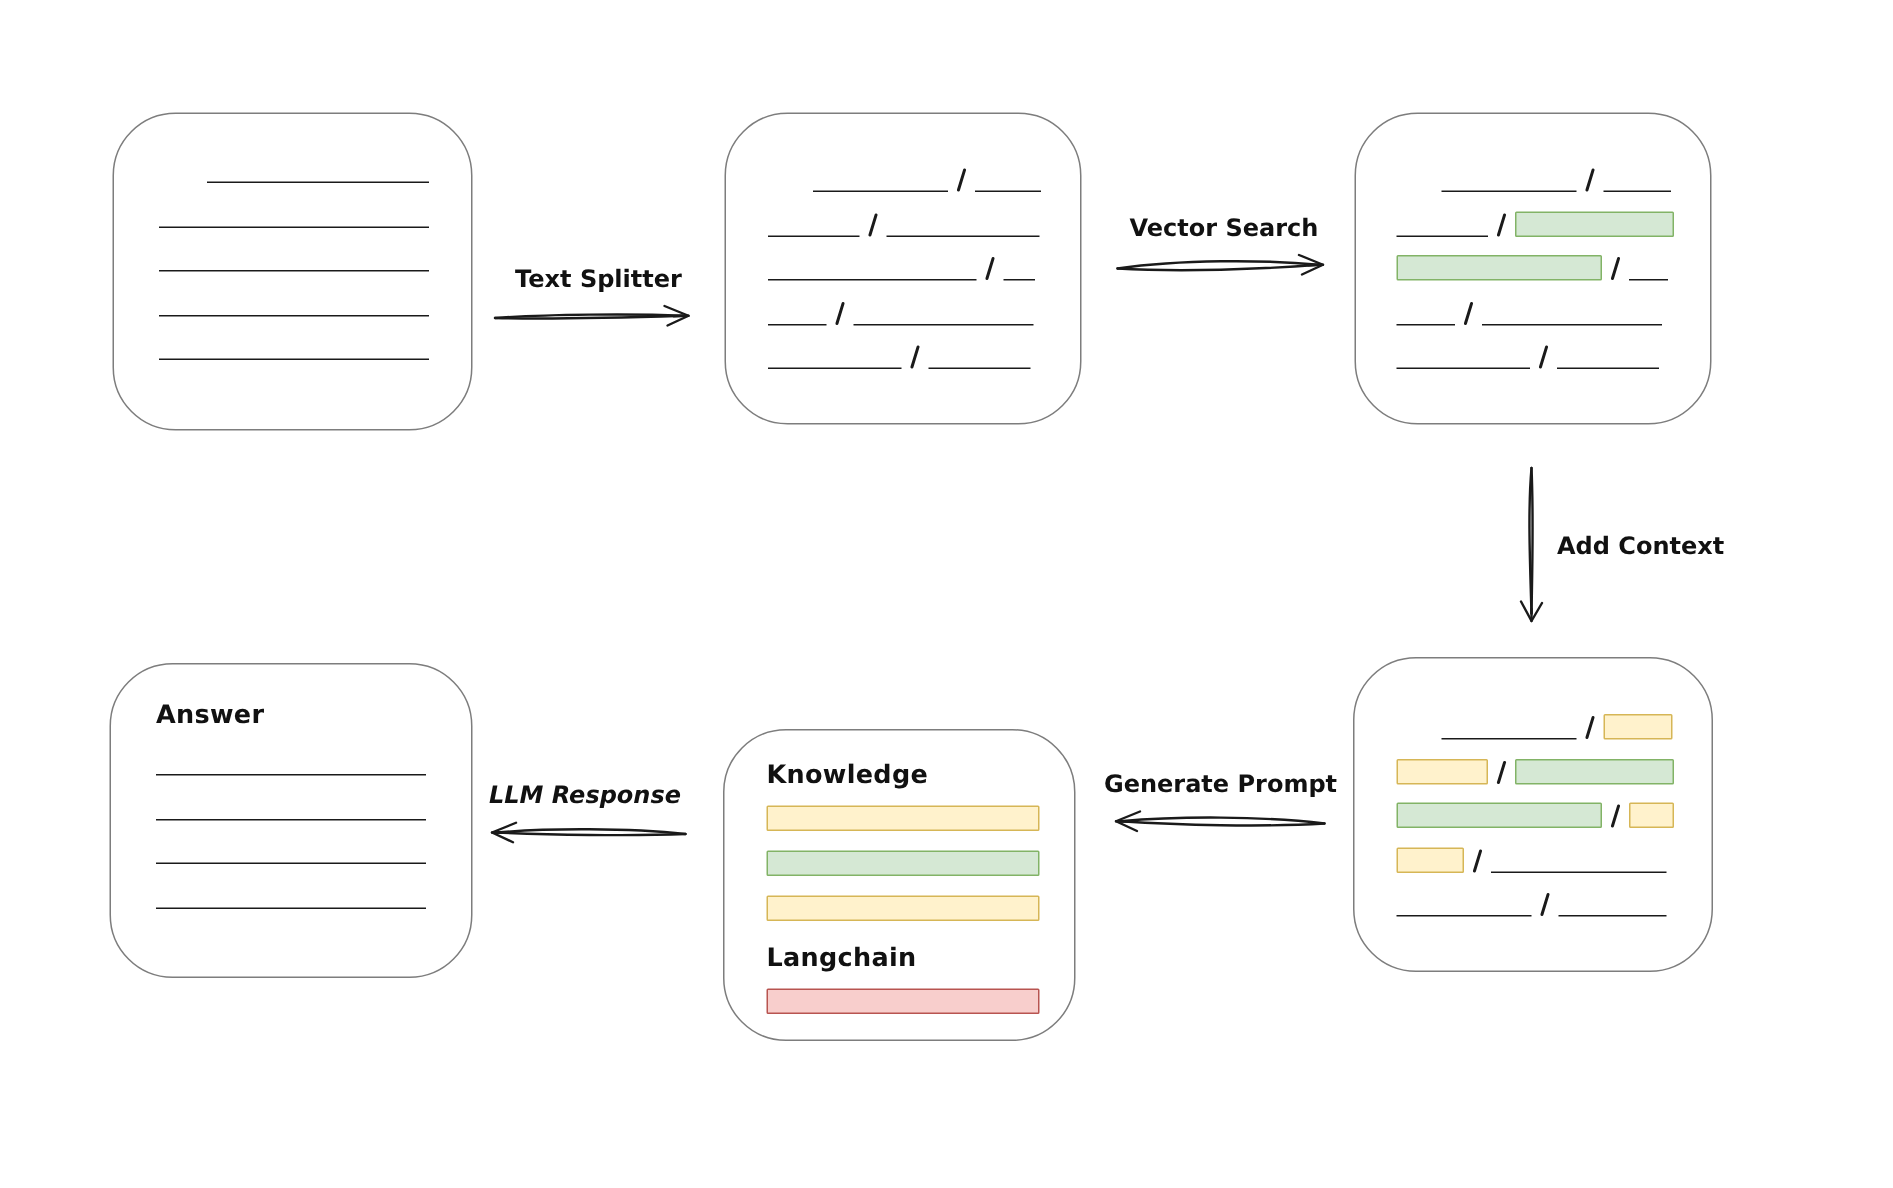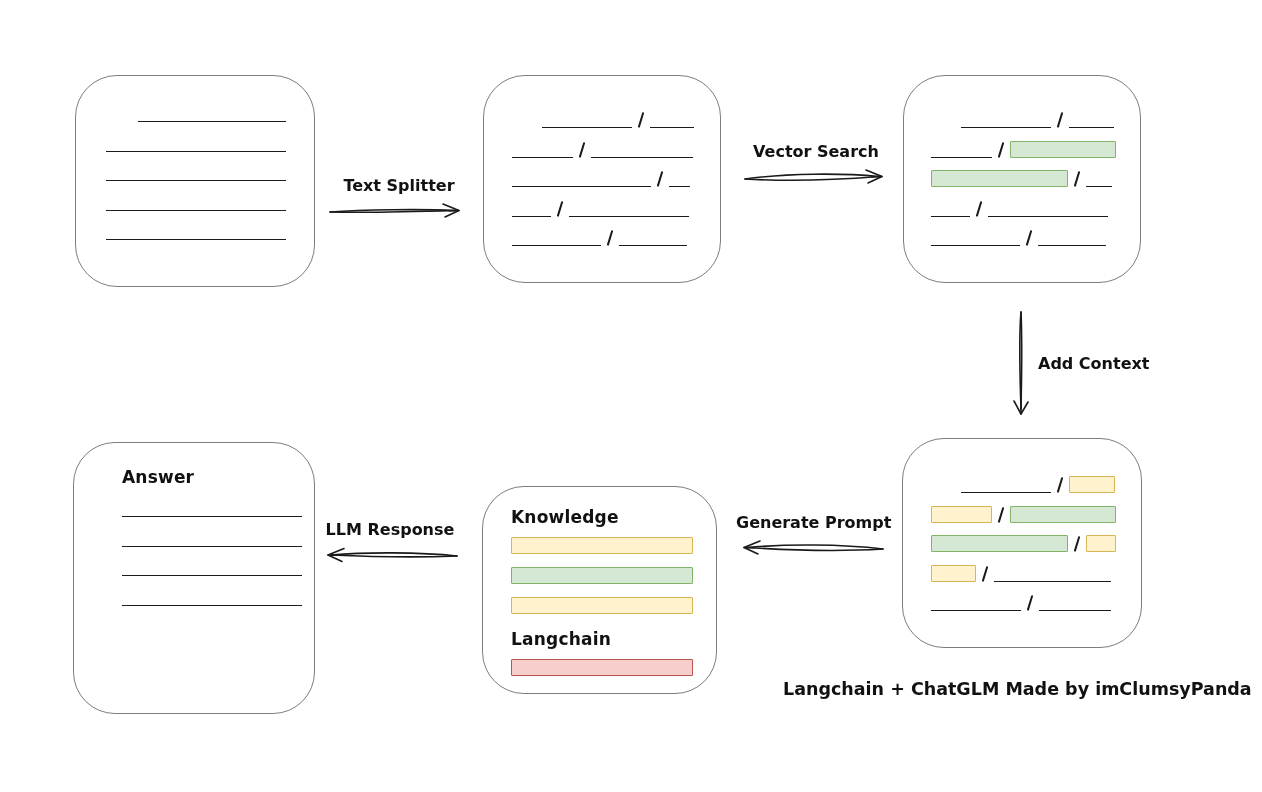--- a/index.html
+++ b/index.html
@@ -8,21 +8,21 @@
     font-family:"DejaVu Sans",sans-serif;color:#1a1a1a;overflow:hidden;
   }
   
   .card{
     position:absolute;background:#ffffff;border:1.6px solid #7d7d7d;
     border-radius:42px;box-sizing:border-box;
   }
   #card-document{left:75px;top:75px;width:240px;height:212px;}
   #card-split{left:483px;top:75px;width:238px;height:208px;}
   #card-search{left:903px;top:75px;width:238px;height:208px;}
-  #card-answer{left:73px;top:442px;width:242px;height:272px;padding-left:18px;}
+  #card-answer{left:73px;top:442px;width:242px;height:210px;}
   #card-prompt{left:482px;top:442px;width:235px;height:208px;margin-top:44px;}
   #card-context{left:902px;top:438px;width:240px;height:210px;}
 
   .rows{display:flex;flex-direction:column;gap:11.5px;}
   #card-document .rows{padding-top:28px;}
   #card-split .rows,#card-search .rows{padding-top:34px;}
   #card-context .rows{padding-top:36px;}
   .row{display:flex;align-items:flex-end;height:18px;}
   .seg-line{display:inline-block;height:0;border-bottom:1.7px solid #1a1a1a;}
   .seg-slash{
@@ -44,21 +44,21 @@
   
   .arrow-group{position:absolute;}
   .arrow-label{font-size:16px;font-weight:bold;color:#111;text-align:center;white-space:nowrap;}
   .arrow-svg{display:block;}
   .stroke{fill:none;stroke:#1a1a1a;stroke-width:1.6;stroke-linecap:round;stroke-linejoin:round;}
 
   #arrow-text-splitter{left:328px;top:142px;width:142px;height:52px;margin-top:34px;}
   #arrow-vector-search{left:742px;top:142px;width:148px;height:52px;}
   #arrow-add-context{left:1004px;top:310px;width:160px;height:115px;}
   #arrow-generate-prompt{left:736px;top:513px;width:150px;height:50px;}
-  #arrow-llm-response{left:320px;top:520px;width:140px;height:50px;}
+  #arrow-llm-response{left:320px;top:520px;width:140px;height:50px;font-style:italic;}
   #arrow-add-context .arrow-label{position:absolute;left:34px;top:44px;text-align:right;}
   #arrow-add-context .arrow-svg{position:absolute;left:0;top:0;}
 
   .caption{
     position:absolute;left:783px;top:679px;width:420px;
     font-size:17.5px;font-weight:bold;color:#111;white-space:nowrap;
   }
 </style>
 </head>
 <body>
@@ -257,15 +257,14 @@
   <div class="arrow-group" id="arrow-llm-response">
     <div class="arrow-label">LLM Response</div>
     <svg class="arrow-svg" width="140" height="28" viewBox="0 0 140 28">
       <path class="stroke" d="M137,17 C100,13 45,13 11,16"></path>
       <path class="stroke" d="M137,17 C100,18.5 45,17.5 11,16"></path>
       <path class="stroke" d="M24,9.5 L8,16 L22,22.5"></path>
       <path class="stroke" d="M18,16.2 L8,16"></path>
     </svg>
   </div>
 
-  <div class="caption">Langchain + ChatGLM Made by imClumsyPanda</div>
 
 </div>
 
 </body></html>

